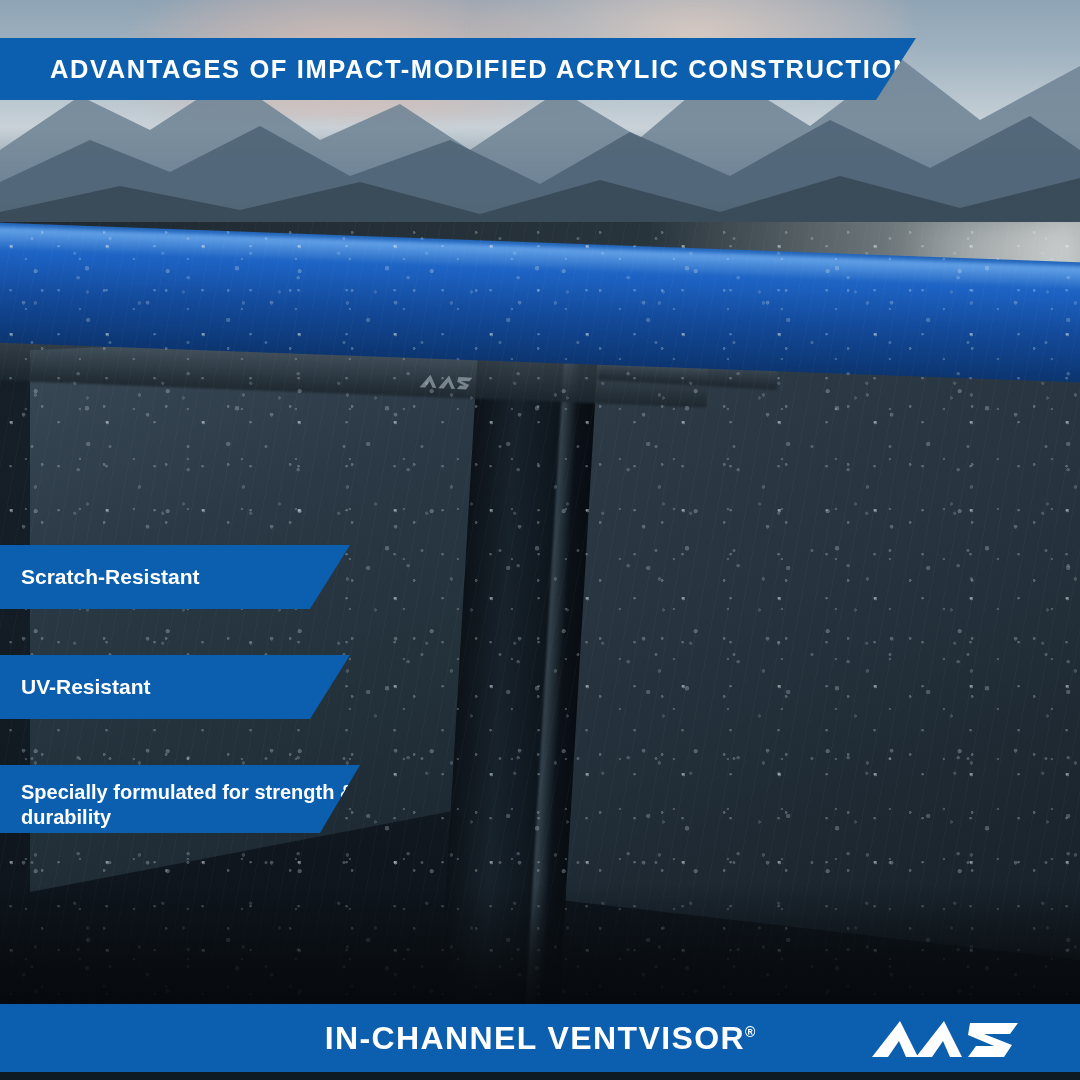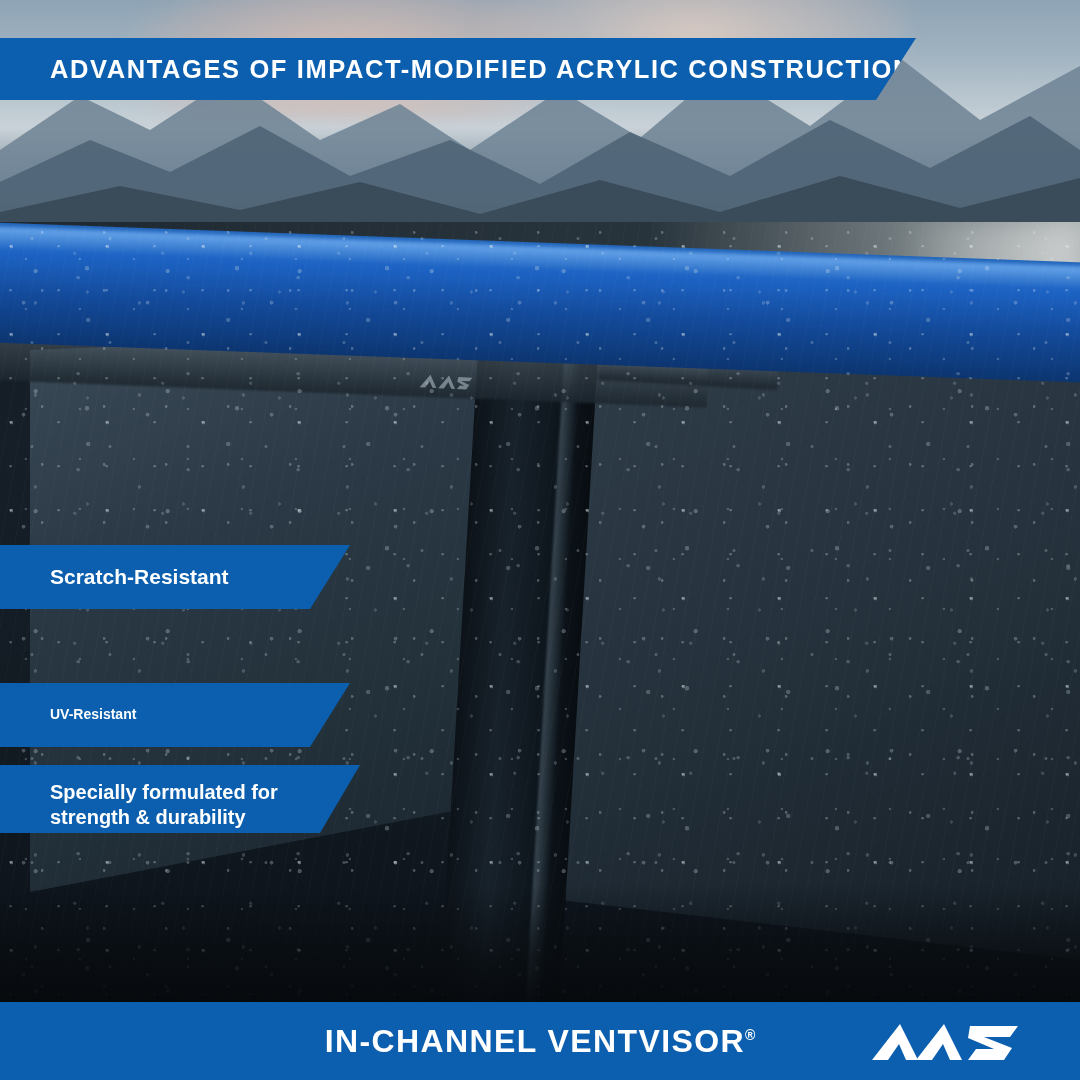--- a/index.html
+++ b/index.html
@@ -238,48 +238,47 @@
   .tag {
     position: absolute;
     background: #0b5fae;
     display: flex;
     align-items: center;
     color: #ffffff;
     font-weight: bold;
     font-family: "Liberation Sans", sans-serif;
   }
   .tag span {
-    padding-left: 50px;
+    padding-left: 21px;
     line-height: 1.22;
   }
   .tag-1 {
     left: 0; top: 545px;
     width: 350px; height: 64px;
     clip-path: polygon(0 0, 350px 0, 310px 64px, 0 64px);
     font-size: 21px;
   }
   .tag-2 {
     left: 0; top: 655px;
     width: 350px; height: 64px;
     clip-path: polygon(0 0, 350px 0, 310px 64px, 0 64px);
-    font-size: 14px;
-    margin-top: 28px;
+    font-size: 21px;
   }
   .tag-3 {
     left: 0; top: 765px;
     width: 360px; height: 79px;
     clip-path: polygon(0 0, 360px 0, 320px 68px, 0 68px);
     font-size: 20px;
   }
 
   
   .footer {
     position: absolute;
-    left: 0; bottom: 0;
-    width: 1080px; height: 78px;
+    left: 0; bottom: 8px;
+    width: 1080px; height: 68px;
     background: #0b5fae;
     display: flex;
     align-items: center;
     justify-content: center;
   }
   .footer-text {
     color: #ffffff;
     font-size: 32px;
     font-weight: bold;
     letter-spacing: 1.4px;

